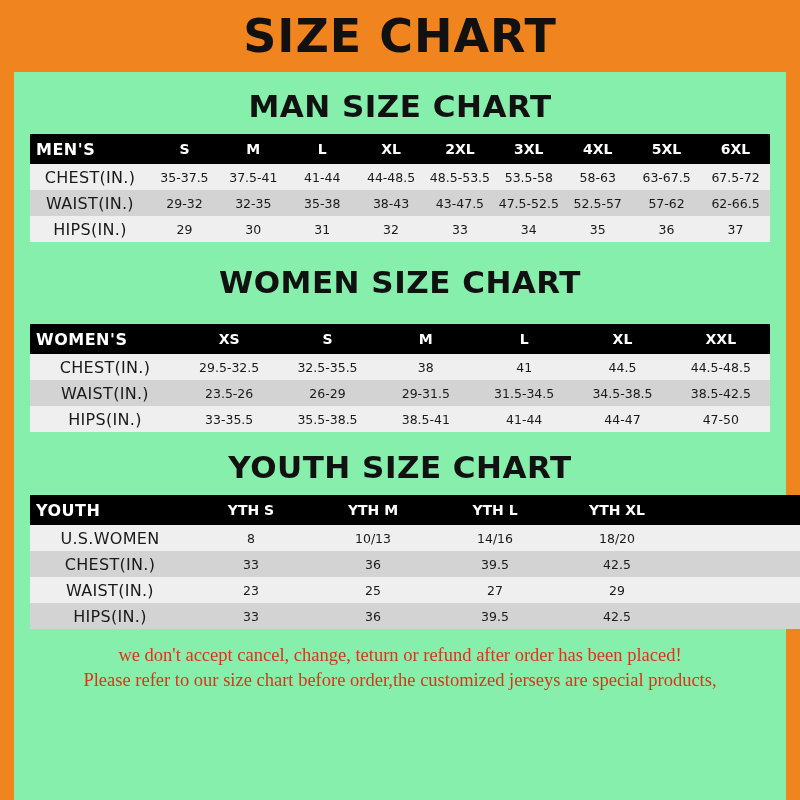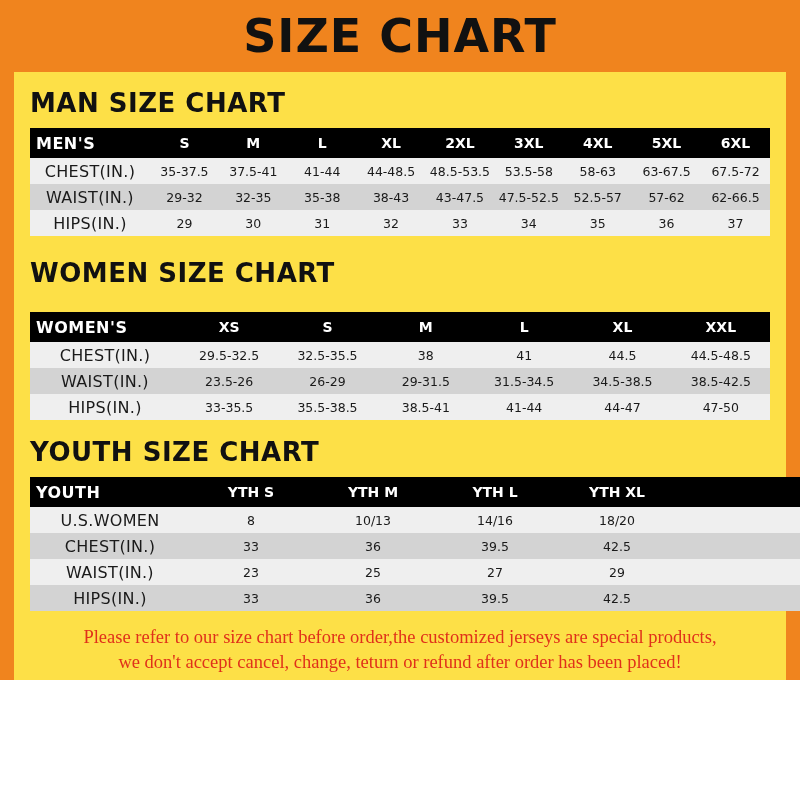--- a/index.html
+++ b/index.html
@@ -9,22 +9,22 @@
   body {
     width: 800px;
     height: 800px;
     background: #ffffff;
     font-family: "Liberation Sans", sans-serif;
     overflow: hidden;
   }
   .page {
     position: relative;
     width: 800px;
-    height: 680px;
-    background: #fde047;
+    height: 800px;
+    background: #86efac;
     box-sizing: border-box;
     border-left: 14px solid #f0841e;
     border-right: 14px solid #f0841e;
     display: flex;
     flex-direction: column;
   }
   .header-band {
     background: #f0841e;
     height: 72px;
     display: flex;
@@ -39,23 +39,24 @@
     letter-spacing: 1px;
     color: #111111;
     line-height: 1;
   }
   .content {
     flex: 1 1 auto;
     padding: 0 16px;
     box-sizing: border-box;
   }
   .section-title {
+    text-align: center;
     font-family: "DejaVu Sans", sans-serif;
     font-weight: bold;
-    font-size: 26px;
+    font-size: 31px;
     color: #111111;
     letter-spacing: 0.5px;
   }
   .t1 { margin-top: 16px; margin-bottom: 10px; }
   .t2 { margin-top: 22px; margin-bottom: 24px; }
   .t3 { margin-top: 17px; margin-bottom: 10px; }
 
   table.size-table {
     width: 740px;
     margin: 0 auto;
@@ -274,18 +275,18 @@
           <td>33</td>
           <td>36</td>
           <td>39.5</td>
           <td>42.5</td>
           <td></td>
         </tr>
       </tbody>
     </table>
 
     <div class="footer-note">
+      <div>we don't accept cancel, change, teturn or refund after order has been placed!</div>
       <div>Please refer to our size chart before order,the customized jerseys are special products,</div>
-      <div>we don't accept cancel, change, teturn or refund after order has been placed!</div>
     </div>
 
   </div>
 </div>
 
 </body></html>

